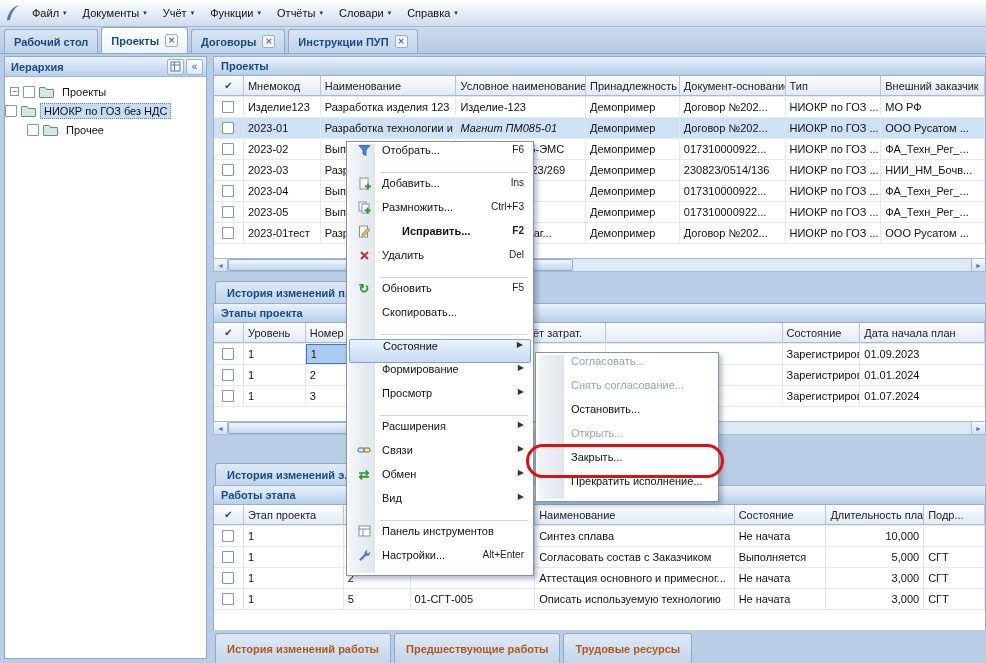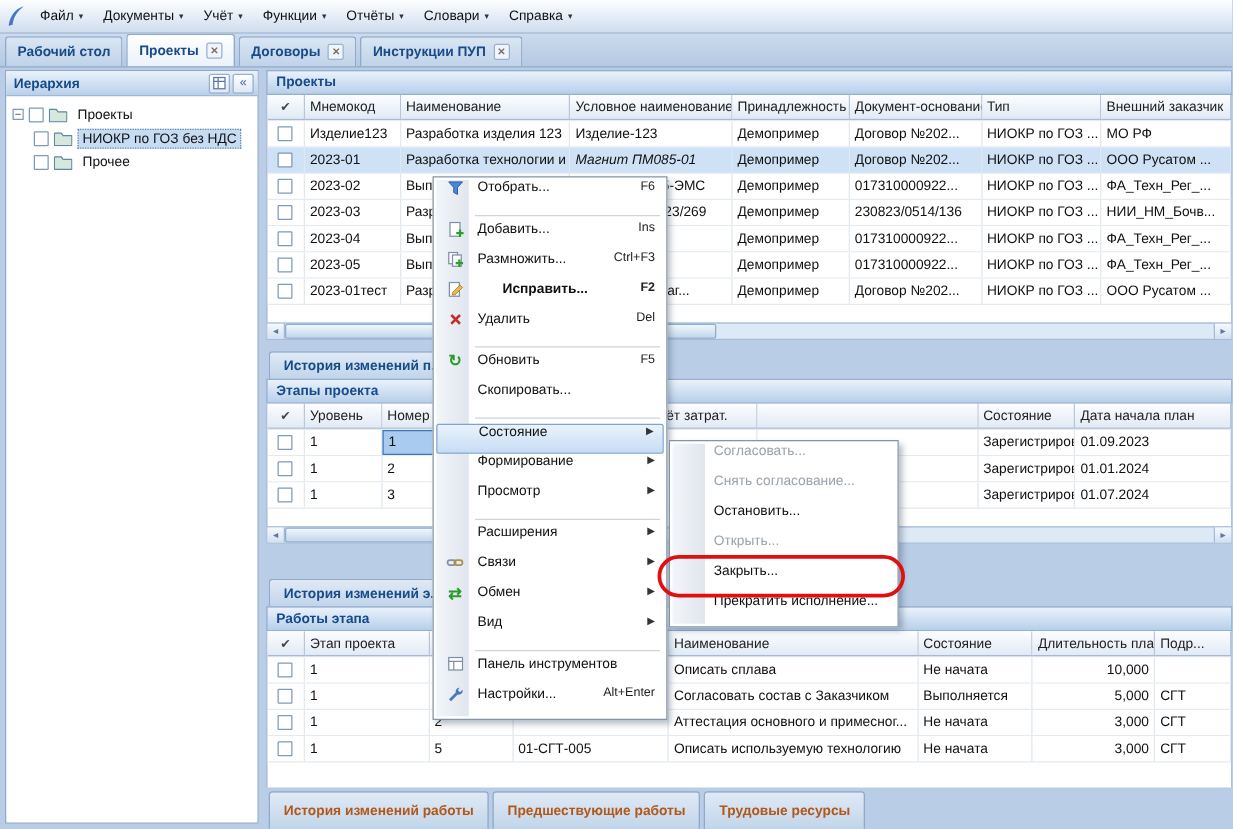--- a/index.html
+++ b/index.html
@@ -167,21 +167,21 @@
       <div class="treerow" style="padding-left: 5px;">
         <div class="texp">−</div>
         <div class="cb"></div>
         <span class="tfolder">
           <svg width="15" height="12" viewBox="0 0 15 12">
             <path d="M1 1.5h5l1.5 2H14a.5.5 0 01.5.5v7a.5.5 0 01-.5.5H1a.5.5 0 01-.5-.5V2a.5.5 0 01.5-.5z" fill="#d6e8dd" stroke="#5f87a0"></path>
           </svg>
         </span>
         <span class="tlabel">Проекты</span>
       </div>
-      <div class="treerow tsel" style="padding-left: 22px; text-align: right;">
+      <div class="treerow tsel" style=" text-align: right;">
         <div class="cb"></div>
         <span class="tfolder">
           <svg width="15" height="12" viewBox="0 0 15 12">
             <path d="M1 1.5h5l1.5 2H14a.5.5 0 01.5.5v7a.5.5 0 01-.5.5H1a.5.5 0 01-.5-.5V2a.5.5 0 01.5-.5z" fill="#d6e8dd" stroke="#5f87a0"></path>
           </svg>
         </span>
         <span class="tlabel">НИОКР по ГОЗ без НДС</span>
       </div>
       <div class="treerow" style="padding-left: 22px;">
         <div class="cb"></div>
@@ -574,21 +574,21 @@
       <div class="tcell" style="width: 100px;">
         <span>1</span>
       </div>
       <div class="tcell" style="width: 67px;">
         <span>27</span>
       </div>
       <div class="tcell" style="width: 125px;">
         <span></span>
       </div>
       <div class="tcell" style="width: 200px;">
-        <span>Описать сплава</span>
+        <span>Синтез сплава</span>
       </div>
       <div class="tcell" style="width: 92px;">
         <span>Не начата</span>
       </div>
       <div class="tcell cell-right" style="width: 98px;">
         <span>10,000</span>
       </div>
       <div class="tcell" style="width: 61px;">
         <span></span>
       </div>

